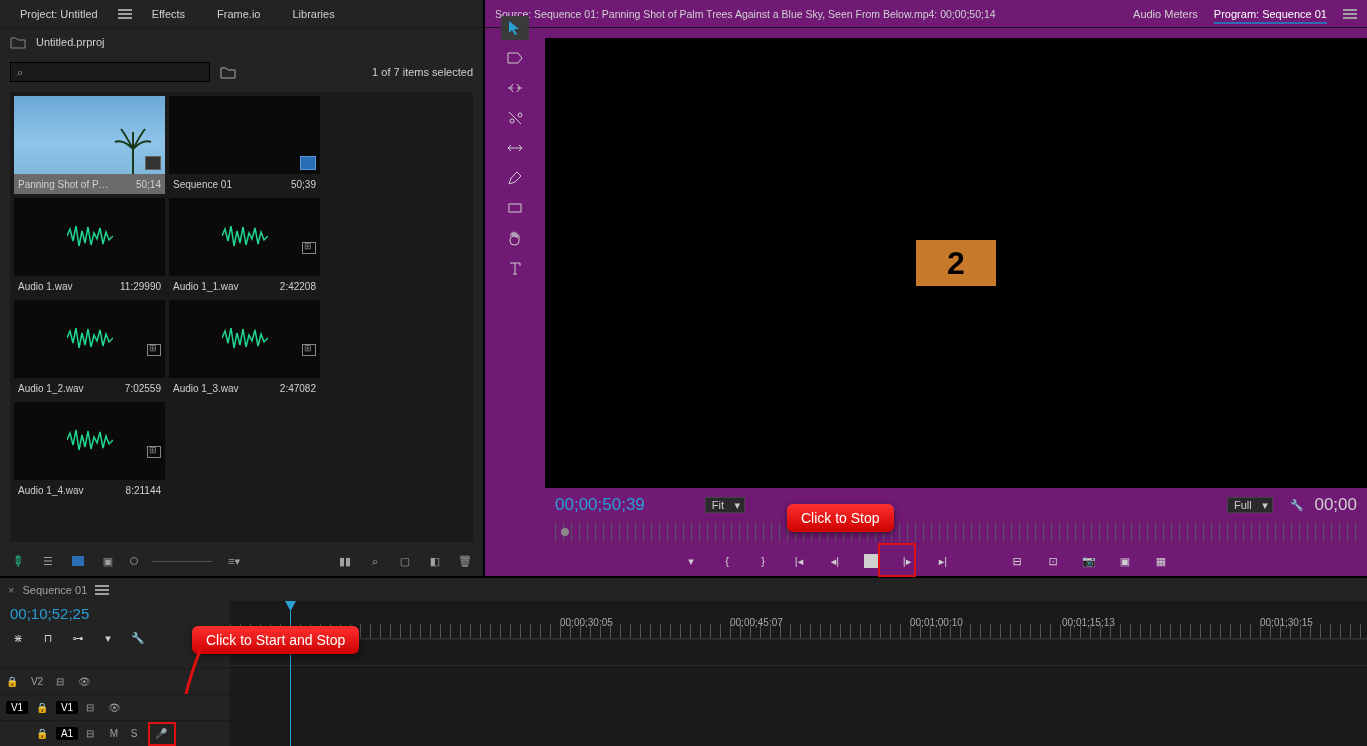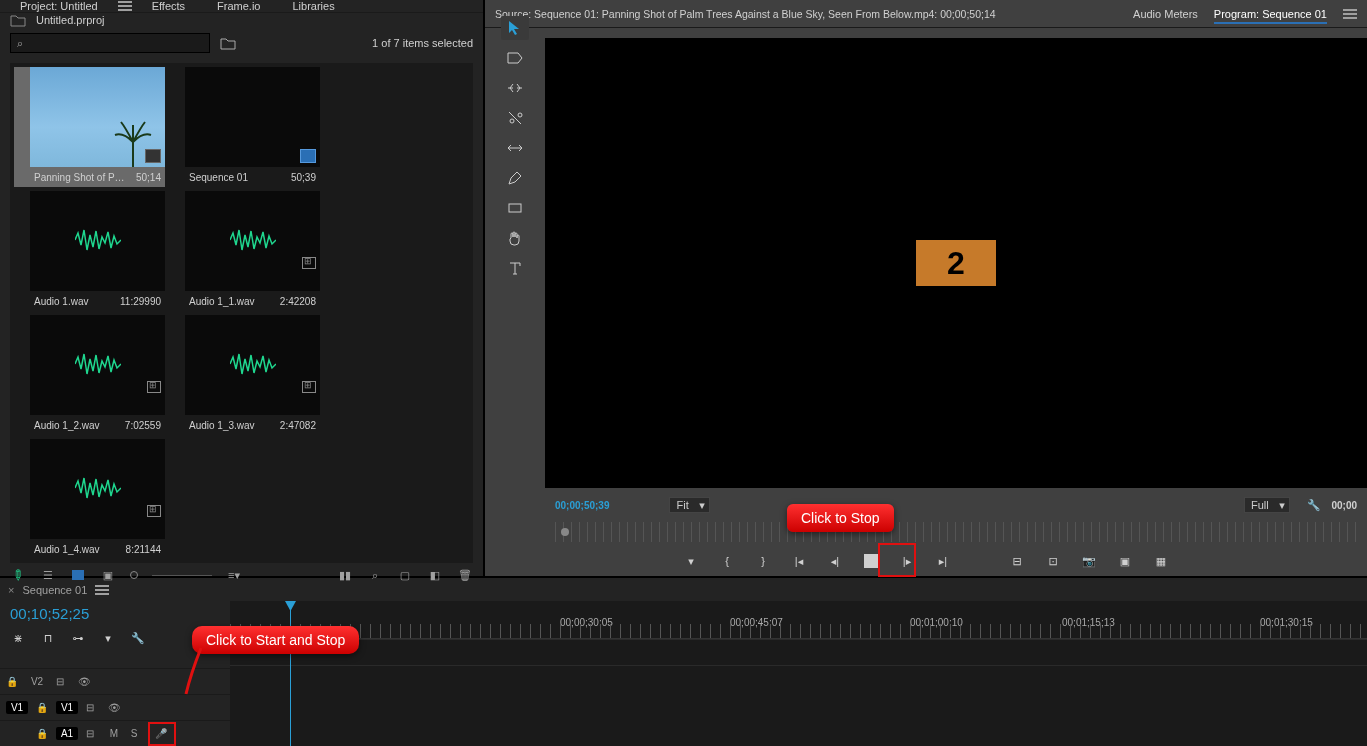--- a/index.html
+++ b/index.html
@@ -1,42 +1,42 @@
 <!DOCTYPE html>
 <html><head>
 <meta charset="utf-8">
 <style>
 * { margin:0; padding:0; box-sizing:border-box; font-family:"Segoe UI",Arial,sans-serif; }
 body { background:#1a1a1a; color:#a0a0a0; font-size:11px; width:1367px; height:746px; overflow:hidden; position:relative; }
 
 
 .top-row { display:flex; height:576px; }
 .left-panel { width:485px; background:#232323; display:flex; flex-direction:column; border-right:2px solid #000; }
-.right-panel { flex:1; background:#404040; display:flex; flex-direction:column; }
+.right-panel { flex:1; background:#701a75; display:flex; flex-direction:column; }
 
 
 .panel-tabs { display:flex; align-items:center; height:28px; padding:0 8px; gap:8px; border-bottom:1px solid #1a1a1a; }
 .panel-tabs .tab { padding:0 12px; cursor:pointer; color:#d0d0d0; }
 .menu-icon { width:14px; height:10px; display:inline-block; }
 .menu-icon svg { width:100%; height:100%; }
 
 
 .file-row { display:flex; align-items:center; height:28px; padding:0 10px; gap:10px; color:#d0d0d0; }
 .folder-icon { width:16px; height:14px; }
 
 
 .search-row { display:flex; align-items:center; padding:6px 10px; gap:10px; }
 .search-box { flex:0 0 200px; background:#1a1a1a; border:1px solid #000; height:20px; display:flex; align-items:center; padding:0 6px; }
 .search-box input { background:transparent; border:none; outline:none; color:#ccc; width:100%; font-size:11px; }
 .folder-create { width:16px; height:14px; }
 .items-selected { margin-left:auto; color:#d0d0d0; }
 
 
 .media-grid { background:#1a1a1a; margin:4px 10px; flex:1; display:flex; flex-wrap:wrap; align-content:flex-start; gap:4px; padding:4px; }
-.media-item { width:151px; height:120px; display:flex; flex-direction:column; position:relative;padding-left:16px; }
+.media-item { width:151px; height:98px; display:flex; flex-direction:column; position:relative; }
 .media-item.selected { background:#6a6a6a; }
 .media-thumb { flex:1; background:#0a0a0a; position:relative; display:flex; align-items:center; justify-content:center; }
 .sky-thumb { background:linear-gradient(180deg,#6ba8d6 0%,#8fc4e8 60%,#7fb8dc 100%); position:relative; }
 .palm { position:absolute; bottom:0; right:12px; width:40px; height:50px; }
 .seq-icon { position:absolute; bottom:4px; right:4px; width:16px; height:14px; background:#2a6fb5; border:1px solid #5599dd; }
 .audio-wave { color:#1fd78f; }
 .audio-wave svg { width:46px; height:30px; }
 .media-meta { height:20px; display:flex; align-items:center; justify-content:space-between; padding:0 4px; font-size:10px; color:#d0d0d0; }
 .frame-icon { position:absolute; bottom:22px; right:4px; width:14px; height:12px; border:1px solid #888; }
 .frame-icon::before { content:"⊞"; color:#888; font-size:9px; position:absolute; top:-2px; left:1px; }
@@ -60,21 +60,21 @@
 .source-tabs .stab { color:#d0d0d0; cursor:pointer; white-space:nowrap; }
 .source-tabs .stab.active { color:#fff; border-bottom:2px solid #2a6fb5; padding-bottom:2px; margin-bottom:-5px; }
 .source-tabs .long { font-size:10.5px; }
 
 
 .monitor { flex:1; background:#000; margin:10px 0 4px 60px; position:relative; }
 .countdown { position:absolute; top:50%; left:50%; transform:translate(-50%,-50%); width:80px; height:46px; background:#c67a2a; color:#000; font-size:32px; font-weight:600; display:flex; align-items:center; justify-content:center; }
 
 
 .monitor-ctrl { height:26px; display:flex; align-items:center; padding:0 10px 0 70px; gap:10px; }
-.timecode-blue { color:#2a9fd6; font-size:10px; font-weight:700; }
+.timecode-blue { color:#2a9fd6; font-size:17px; font-weight:400; }
 .fit-select { background:#2a2a2a; border:1px solid #444; color:#ccc; padding:1px 20px 1px 6px; font-size:11px; position:relative; }
 .fit-select::after { content:"▾"; position:absolute; right:4px; }
 .wrench { margin-left:8px; }
 
 
 .playhead-bar { height:20px; margin:4px 10px 4px 70px; background:repeating-linear-gradient(90deg,#555 0,#555 1px,transparent 1px,transparent 8px); position:relative; }
 .playhead-dot { position:absolute; left:6px; top:6px; width:8px; height:8px; background:#888; border-radius:50%; }
 
 
 .transport { height:30px; display:flex; align-items:center; justify-content:center; gap:18px; padding:0 20px; position:relative; }
@@ -418,18 +418,18 @@
         <div class="ruler-lines"></div>
       </div>
       <div class="track-row-bg"></div>
       <div class="track-row-bg"></div>
       <div class="playhead-line"></div>
     </div>
   </div>
 </div>
 
 <div class="callout" style="left:787px; top:504px;">Click to Stop</div>
-<div class="callout" style="left:192px; top:626px;border-radius:10px;">
+<div class="callout" style="left:192px; top:626px;">
   <span>Click to Start and Stop</span>
   <svg style="position:absolute;left:-6px;bottom:-42px;width:30px;height:48px;overflow:visible">
       <path d="M15 0 Q5 25 0 46" stroke="#e01010" stroke-width="3" fill="none"></path>
     </svg>
 </div>
 
 </body></html>

